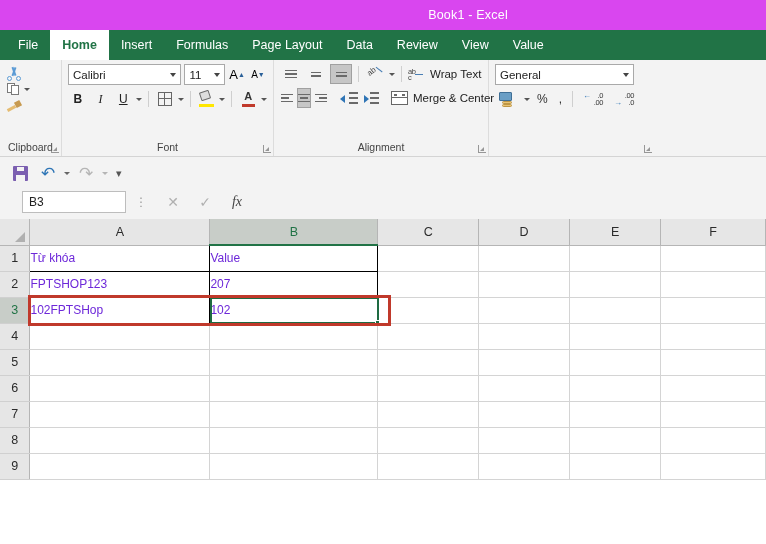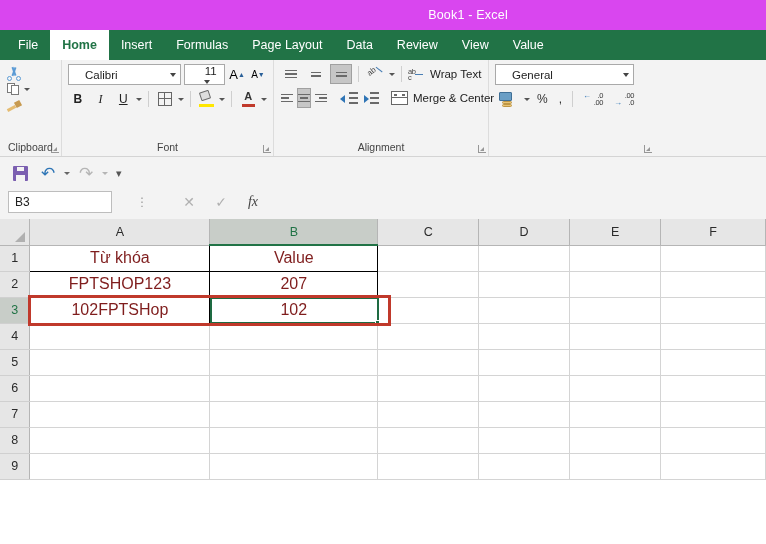--- a/index.html
+++ b/index.html
@@ -144,28 +144,28 @@
 
   
   .g-font { width: 212px; }
   .font-rows { display: flex; flex-direction: column; gap: 4px; width: 100%; }
   .frow { display: flex; align-items: center; gap: 3px; }
   .combo {
     height: 21px; background: #fff; border: 1px solid #a9a9a9;
     display: flex; align-items: center; padding: 0 4px;
     font-size: 11.5px; color: #222; cursor: pointer;
   }
-  .combo .cval { flex: 1; white-space: nowrap; overflow: hidden; margin-left: 12px; }
+  .combo .cval { flex: 1; white-space: nowrap; overflow: hidden; }
   .combo .cv-caret {
     width:0;height:0;border-left:3.5px solid transparent;
     border-right:3.5px solid transparent;border-top:4px solid #444;
     margin-left:4px;
   }
   .font-name { width: 125px; }
-  .font-size { width: 44px; flex-direction: column; }
+  .font-size { width: 44px; }
   .aa-btn {
     width: 20px; height: 21px; display:flex; align-items:center;
     justify-content:center; font-size:12px; cursor:pointer; position:relative;
   }
   .aa-btn .big { font-size: 13px; }
   .aa-btn .sml { font-size: 10px; }
   .aa-btn sup { font-size:7px; color:#2a6099; }
   .fbtn {
     width: 21px; height: 20px; display:flex; align-items:center;
     justify-content:center; font-size:12px; color:#222; cursor:pointer;
@@ -293,21 +293,21 @@
   .undo { color:#2e75b6; }
   .redo { color:#b5b5b5; }
   .qcaret {
     width:0;height:0;border-left:3px solid transparent;
     border-right:3px solid transparent;border-top:3.5px solid #666;
   }
   .qat-more { font-size:11px; color:#555; padding:0 4px; cursor:pointer; }
 
   .fbar {
     height: 30px; background:#f3f3f3; display:flex; align-items:center;
-    padding: 0 4px 4px 8px; gap:16px;
+    padding: 0 4px 4px 22px; gap:1px;
   }
   .namebox {
     width: 104px; height:22px; background:#fff; border:1px solid #bdbdbd;
     display:flex; align-items:center; padding:0 6px; font-size:12px; color:#222;
     cursor:pointer;
   }
   .namebox .nv { flex:1; }
   .fb-dots { color:#9a9a9a; font-size:12px; padding:0 8px; letter-spacing:1px; }
   .fb-ctrl {
     display:flex; align-items:center; gap:0; padding-right:6px;
@@ -355,21 +355,21 @@
   .rowhead {
     width:30px; height:26px; background:#e6e6e6; text-align:center;
     font-size:12.5px; color:#2b2b2b; font-weight:normal;
     border-right:1px solid #b5b5b5; border-bottom:1px solid #d0d0d0;
     cursor:pointer;
   }
   .rowhead.active { background:#c8cdc8; color:#217346; }
   .cell {
     height:26px; background:#ffffff;
     border-right:1px solid #d4d4d4; border-bottom:1px solid #d4d4d4;
-    font-size:16px; color:#7f1d1d; text-align:center; cursor:cell;
+    font-size:12px; color:#6d28d9; text-align:left; cursor:cell;
     overflow:hidden; white-space:nowrap;
   }
   .cell.bordered {
     border:1px solid #000000;
   }
   .overlay { position:absolute; pointer-events:none; }
   .sel-b3 {
     border:2px solid #1e6b42; box-sizing:border-box;
   }
   .sel-handle {

